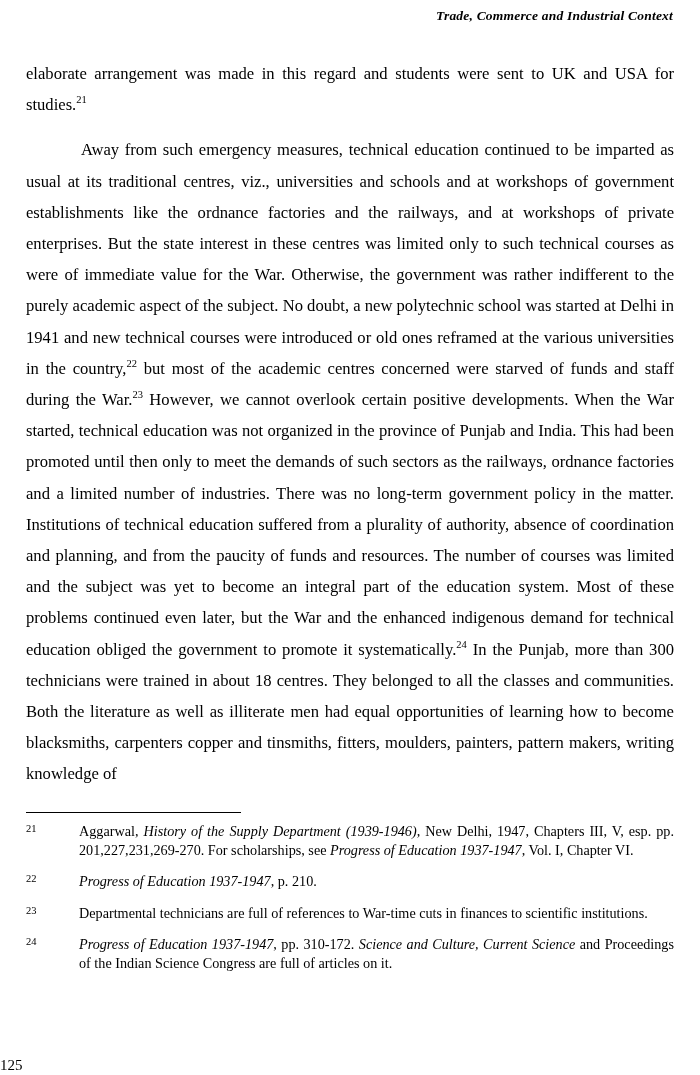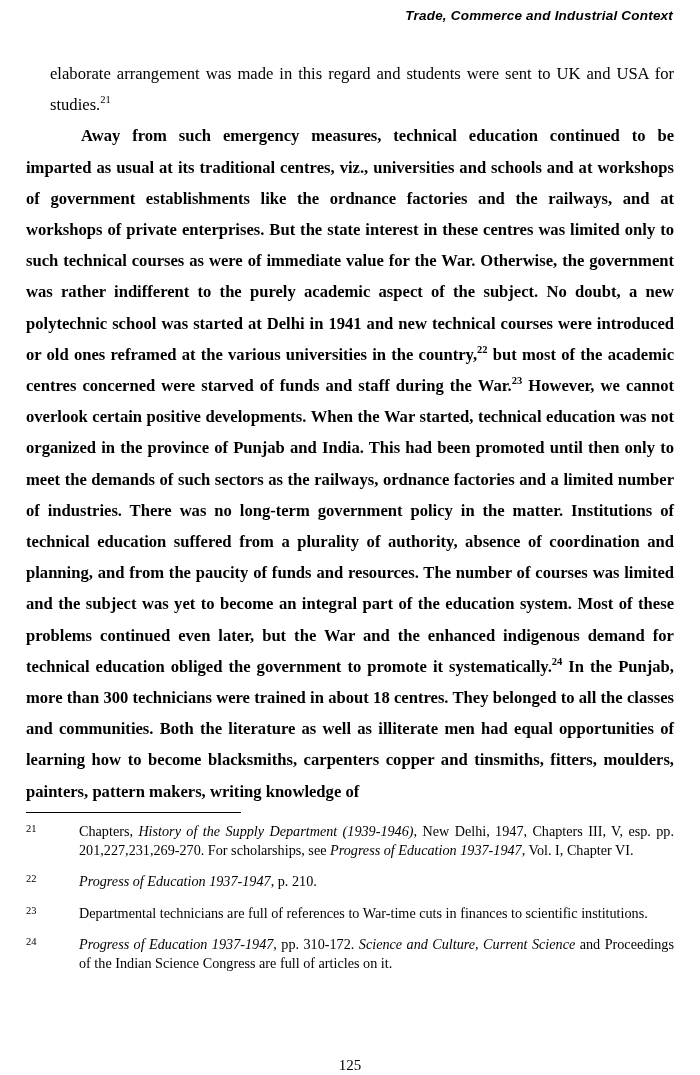--- a/index.html
+++ b/index.html
@@ -15,21 +15,21 @@
     overflow: hidden;
     font-family: "Liberation Serif", "DejaVu Serif", serif;
     color: #000000;
   }
 
   
   .running-head {
     position: absolute;
     top: 8px;
     right: 27px;
-    font-family: Liberation Sans, sans-serif;
+    font-family: Liberation Serif, serif;
     font-style: italic;
     font-weight: 600;
     font-size: 13.5px;
     letter-spacing: 0.2px;
     white-space: nowrap;
   }
 
   
   .body-block {
     position: absolute;
@@ -38,25 +38,24 @@
     width: 648px;
   }
   .para {
     margin: 0;
     text-align: justify;
     text-justify: inter-word;
     font-size: 16.6px;
     line-height: 31.2px;
     hyphens: none;
   }
-  .para.continued { text-indent: 0; margin-left: 24px; }
+  .para.continued { text-indent: 0; }
   .para.indented {
     text-indent: 55px;
-    margin-top: 0;
-    font-weight: bold;
+    margin-top: 14px;
   }
   sup.fn {
     font-size: 10.5px;
     vertical-align: super;
     line-height: 0;
   }
 
   
   .footnotes {
     position: absolute;
@@ -89,21 +88,21 @@
   .fn-text { display: block; }
   .fn-text.justified { text-align: justify; }
   em { font-style: italic; }
 
   
   .folio {
     position: absolute;
     left: 0;
     right: 0;
     top: 1056px;
-    text-align: center;
+    text-align: left;
     font-size: 15px;
     line-height: 19px;
   }
 </style>
 </head>
 <body>
 
 <div class="page">
 
   <div class="running-head">Trade, Commerce and Industrial Context</div>
@@ -114,21 +113,21 @@
 
     <p class="para indented"><span>Away from such emergency measures, technical education continued to be imparted as usual at its traditional centres, viz., universities and schools and at workshops of government establishments like the ordnance factories and the railways, and at workshops of private enterprises. But the state interest in these centres was limited only to such technical courses as were of immediate value for the War. Otherwise, the government was rather indifferent to the purely academic aspect of the subject. No doubt, a new polytechnic school was started at Delhi in 1941 and new technical courses were introduced or old ones reframed at the various universities in the country,</span><sup class="fn">22</sup><span> but most of the academic centres concerned were starved of funds and staff during the War.</span><sup class="fn">23</sup><span> However, we cannot overlook certain positive developments. When the War started, technical education was not organized in the province of Punjab and India. This had been promoted until then only to meet the demands of such sectors as the railways, ordnance factories and a limited number of industries. There was no long-term government policy in the matter. Institutions of technical education suffered from a plurality of authority, absence of coordination and planning, and from the paucity of funds and resources. The number of courses was limited and the subject was yet to become an integral part of the education system. Most of these problems continued even later, but the War and the enhanced indigenous demand for technical education obliged the government to promote it systematically.</span><sup class="fn">24</sup><span> In the Punjab, more than 300 technicians were trained in about 18 centres. They belonged to all the classes and communities. Both the literature as well as illiterate men had equal opportunities of learning how to become blacksmiths, carpenters copper and tinsmiths, fitters, moulders, painters, pattern makers, writing knowledge of</span></p>
 
   </div>
 
   <div class="footnotes">
     <div class="fn-rule"></div>
     <div id="footnote-list">
         <div class="footnote">
           <span class="fn-num">21</span>
-          <span class="fn-text justified"><span>Chapters, </span><em>History of the Supply Department (1939-1946)</em><span>, New Delhi, 1947, Chapters III, V, esp. pp. 201,227,231,269-270. For scholarships, see </span><em>Progress of Education 1937-1947</em><span>, Vol. I, Chapter VI.</span></span>
+          <span class="fn-text justified"><span>Aggarwal, </span><em>History of the Supply Department (1939-1946)</em><span>, New Delhi, 1947, Chapters III, V, esp. pp. 201,227,231,269-270. For scholarships, see </span><em>Progress of Education 1937-1947</em><span>, Vol. I, Chapter VI.</span></span>
         </div>
         <div class="footnote">
           <span class="fn-num">22</span>
           <span class="fn-text justified"><em>Progress of Education 1937-1947</em><span>, p. 210.</span></span>
         </div>
         <div class="footnote">
           <span class="fn-num">23</span>
           <span class="fn-text justified"><span>Departmental technicians are full of references to War-time cuts in finances to scientific institutions.</span></span>
         </div>
         <div class="footnote">

